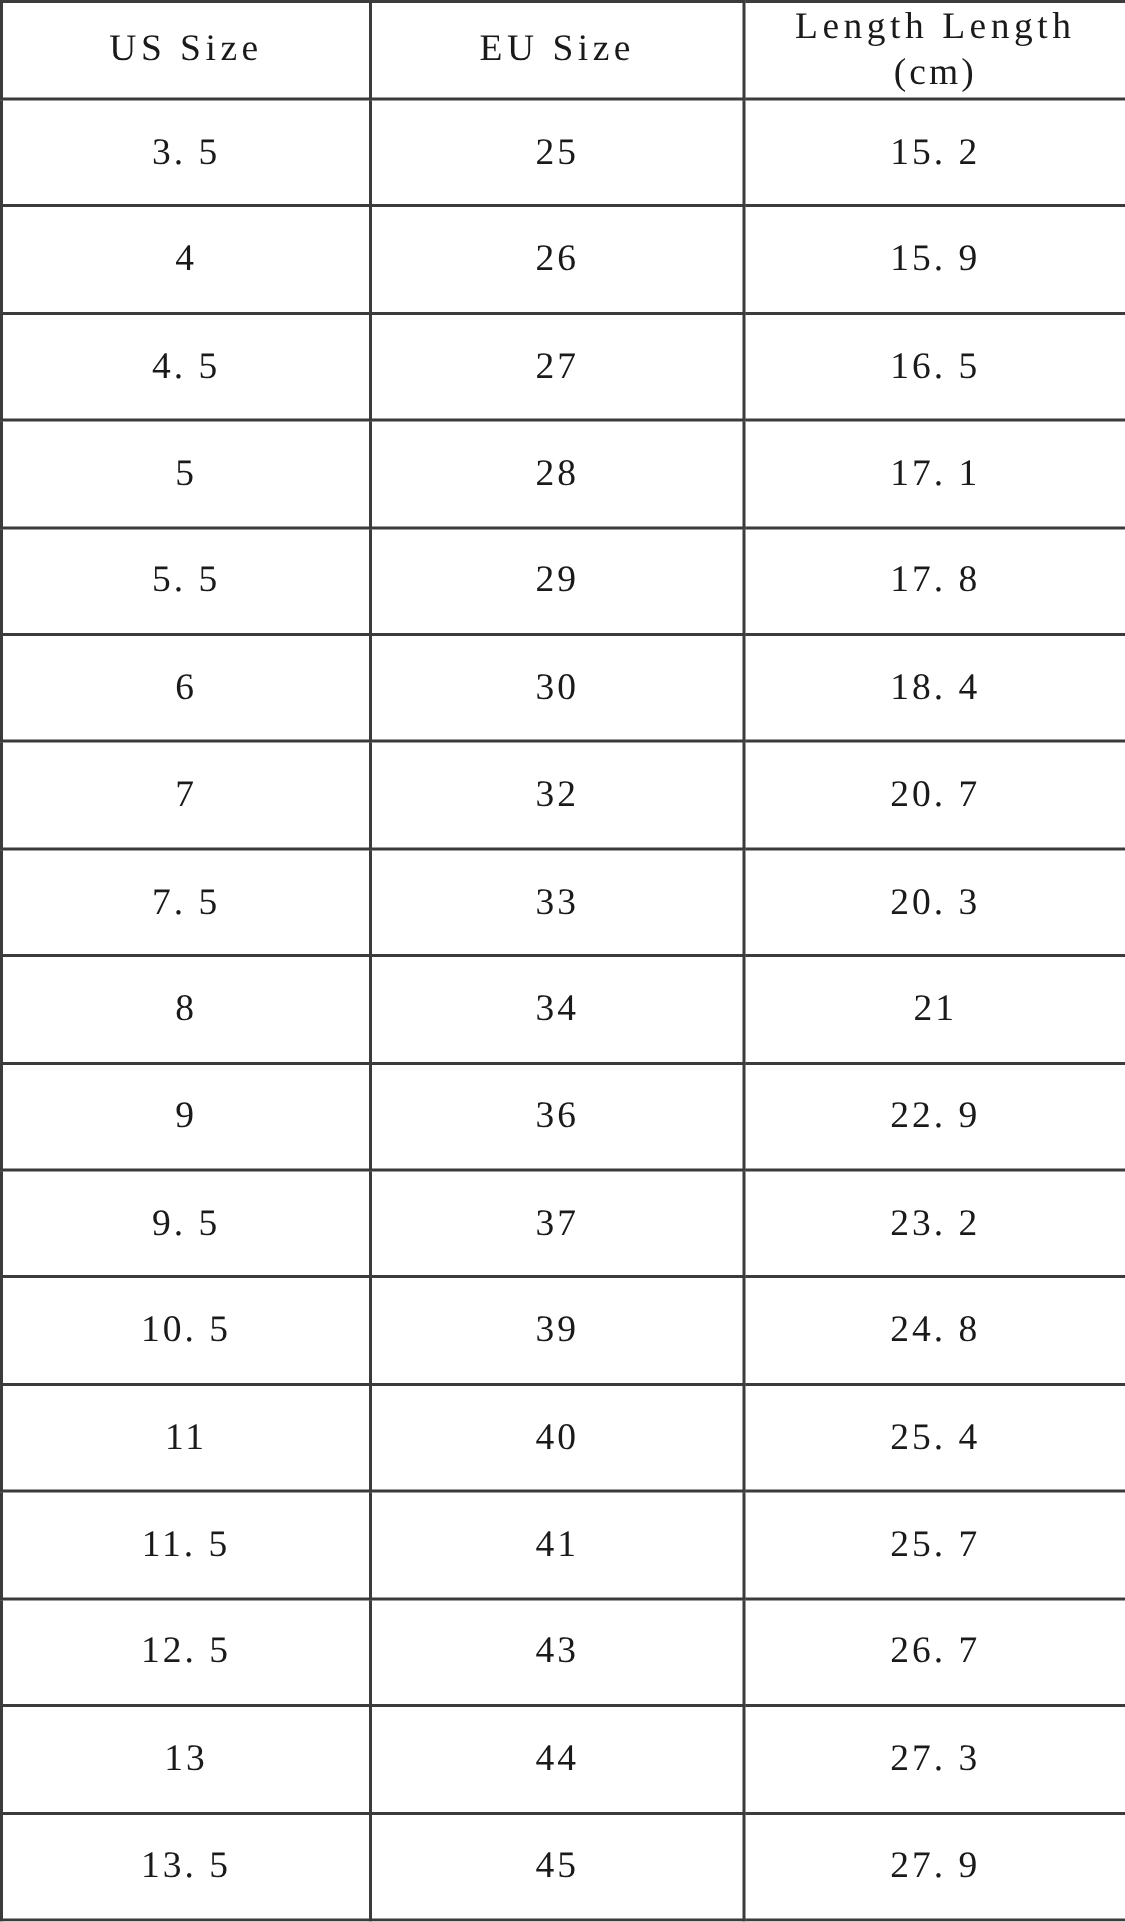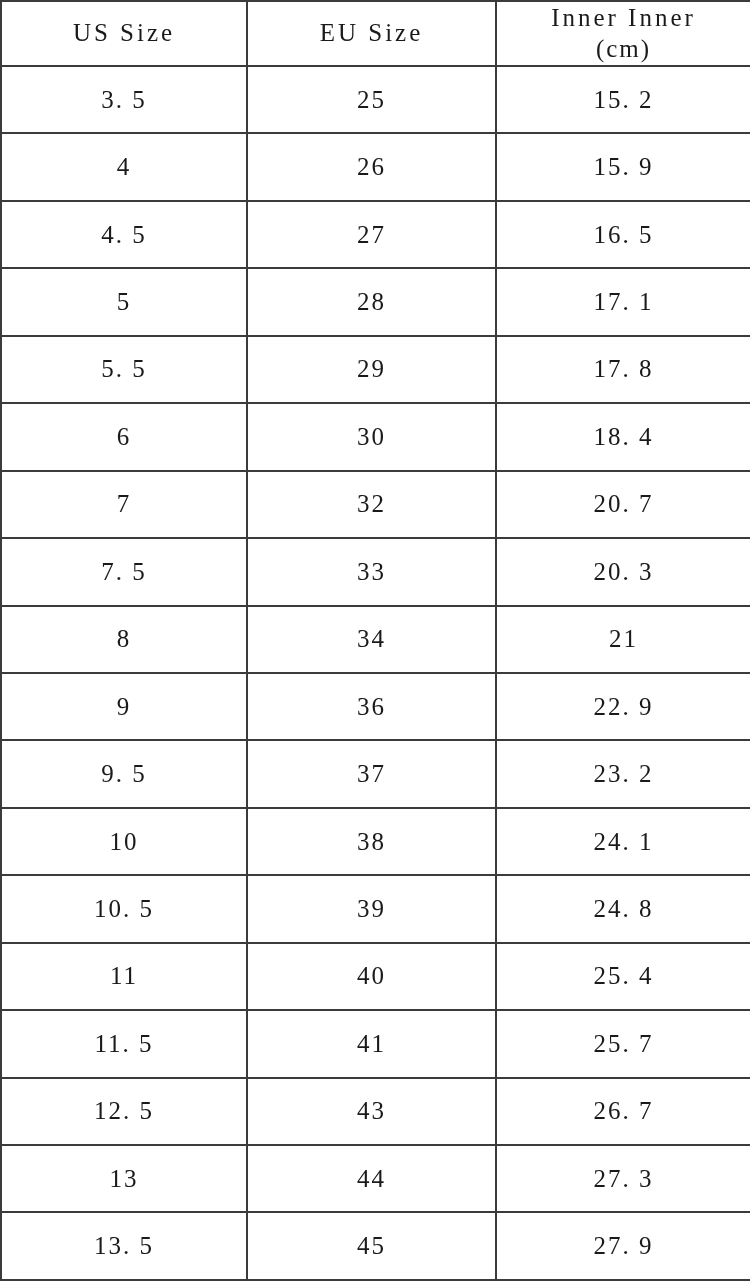--- a/index.html
+++ b/index.html
@@ -60,21 +60,21 @@
   <colgroup>
     <col class="col-us">
     <col class="col-eu">
     <col class="col-len">
   </colgroup>
   <thead>
     <tr>
       <th>US Size</th>
       <th>EU Size</th>
       <th>
-        <span>Inner Inner</span>
+        <span>Length Length</span>
         <span class="hdr-line2">(cm)</span>
       </th>
     </tr>
   </thead>
   <tbody id="chart-body">
       <tr>
         <td>3. 5</td>
         <td>25</td>
         <td>15. 2</td>
       </tr>
@@ -122,25 +122,20 @@
         <td>9</td>
         <td>36</td>
         <td>22. 9</td>
       </tr>
       <tr>
         <td>9. 5</td>
         <td>37</td>
         <td>23. 2</td>
       </tr>
       <tr>
-        <td>10</td>
-        <td>38</td>
-        <td>24. 1</td>
-      </tr>
-      <tr>
         <td>10. 5</td>
         <td>39</td>
         <td>24. 8</td>
       </tr>
       <tr>
         <td>11</td>
         <td>40</td>
         <td>25. 4</td>
       </tr>
       <tr>

